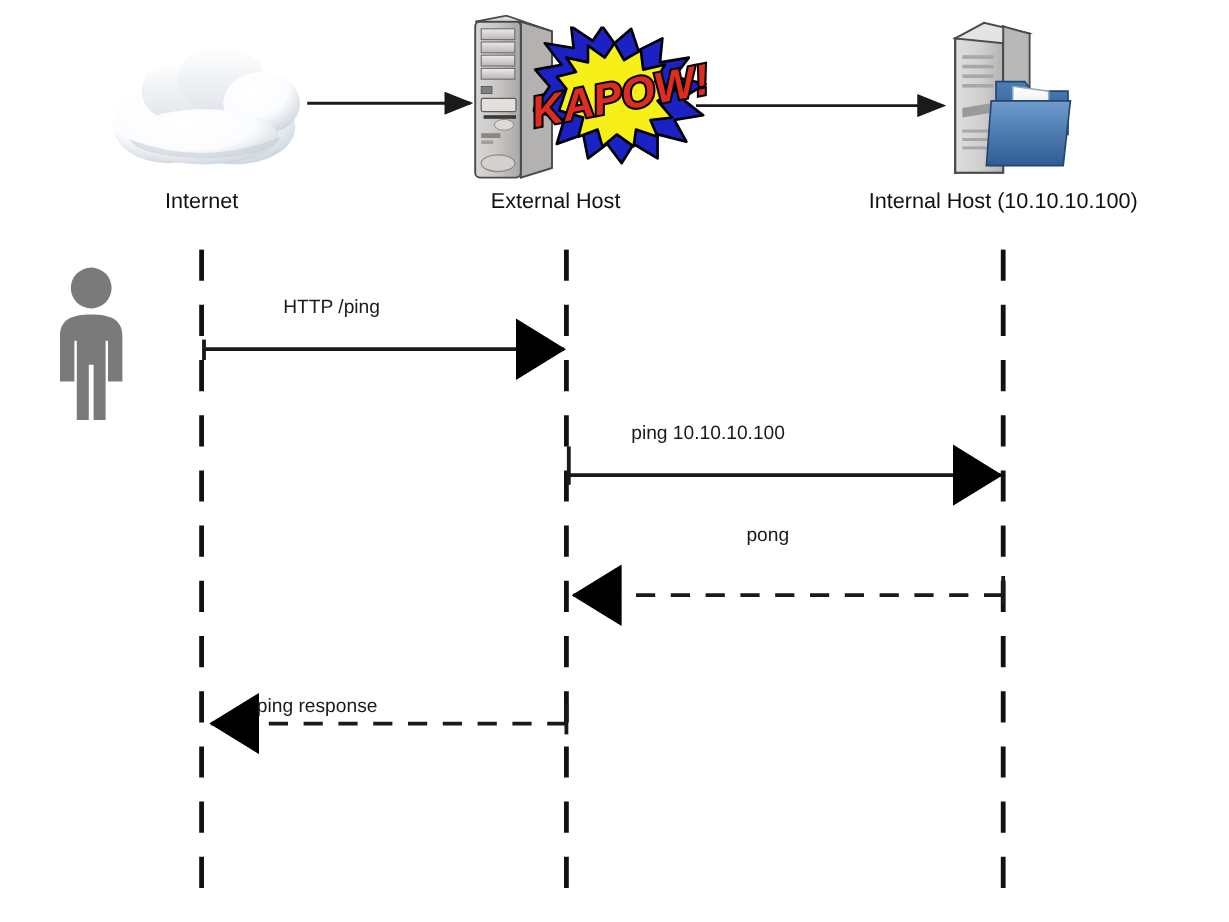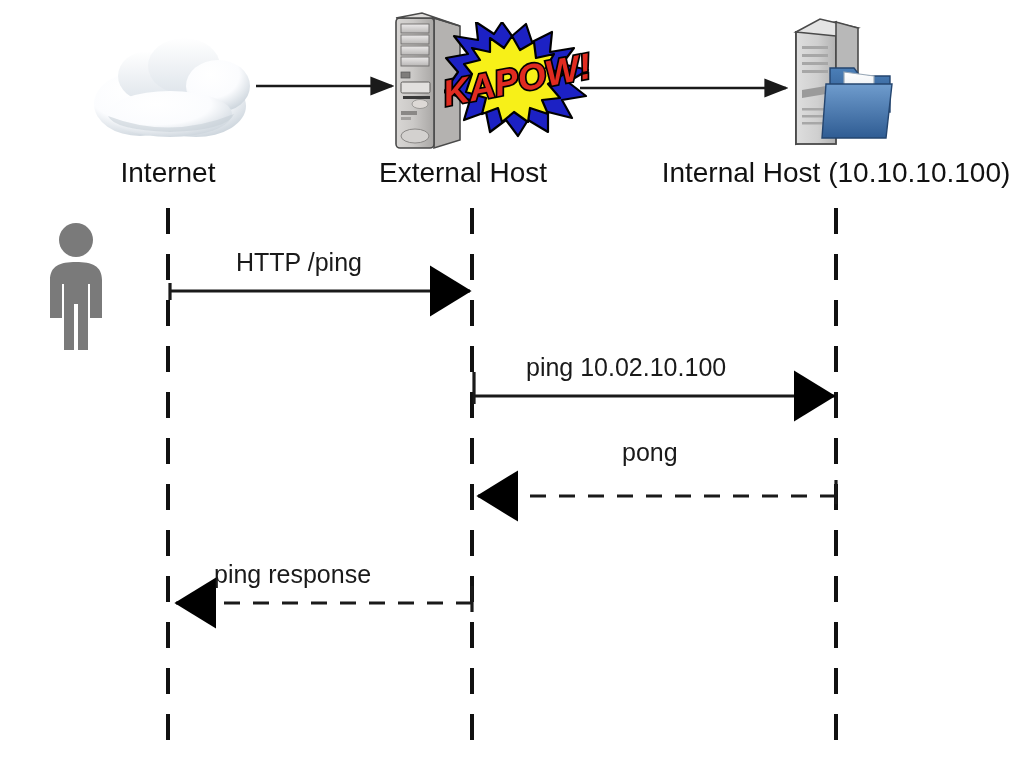--- a/index.html
+++ b/index.html
@@ -17,30 +17,30 @@
   }
   #canvas {
     position: absolute;
     left: 0; top: 0;
     width: 1024px;
     height: 768px;
   }
   .node-label {
     position: absolute;
     font-family: "Liberation Sans", sans-serif;
-    font-size: 28px;
+    font-size: 18px;
     font-weight: 400;
     color: #111111;
     white-space: nowrap;
     text-align: center;
   }
   .msg-label {
     position: absolute;
     font-family: "Liberation Sans", sans-serif;
-    font-size: 25px;
+    font-size: 16px;
     font-weight: 400;
     color: #1a1a1a;
     white-space: nowrap;
   }
   .icon-box {
     position: absolute;
   }
 </style>
 </head>
 <body>
@@ -213,17 +213,17 @@
              L 10 96 L 22 96 L 22 62
              L 24 62 L 24 128 L 34 128 L 34 82
              L 38 82 L 38 128 L 48 128 L 48 62
              L 50 62 L 50 96 L 62 96 L 62 58
              C 62 44, 52 40, 36 40 Z" fill="#7a7a7a"></path>
   </svg>
 </div>
 
 <div class="msg-label" style="left:236px; top:248px;">HTTP /ping</div>
 
-<div class="msg-label" style="left:526px; top:353px;">ping 10.02.10.100</div>
+<div class="msg-label" style="left:526px; top:353px;">ping 10.10.10.100</div>
 
 <div class="msg-label" style="left:622px; top:438px;">pong</div>
 
-<div class="msg-label" style="left:214px; top:560px;text-align:right;">ping response</div>
+<div class="msg-label" style="left:214px; top:580px;text-align:right;">ping response</div>
 
 </body></html>

